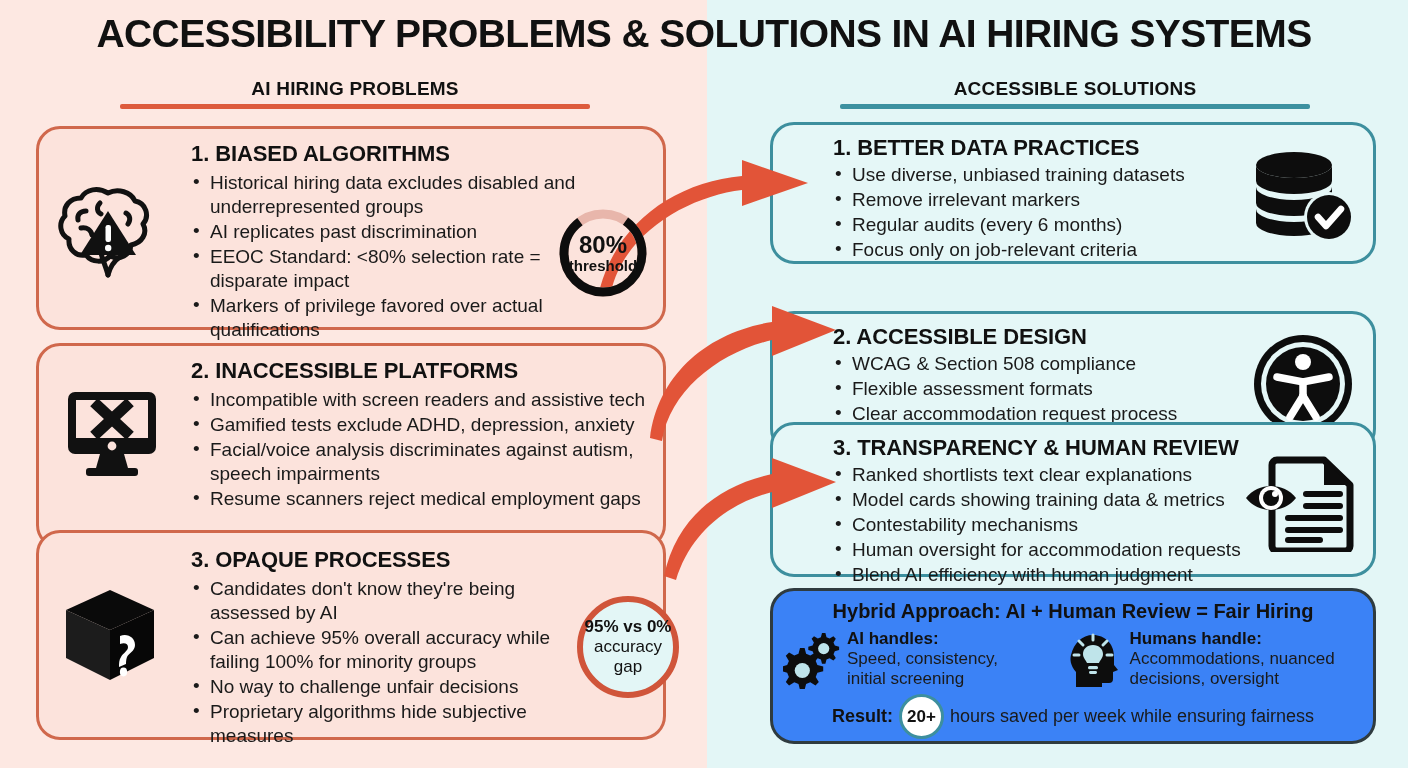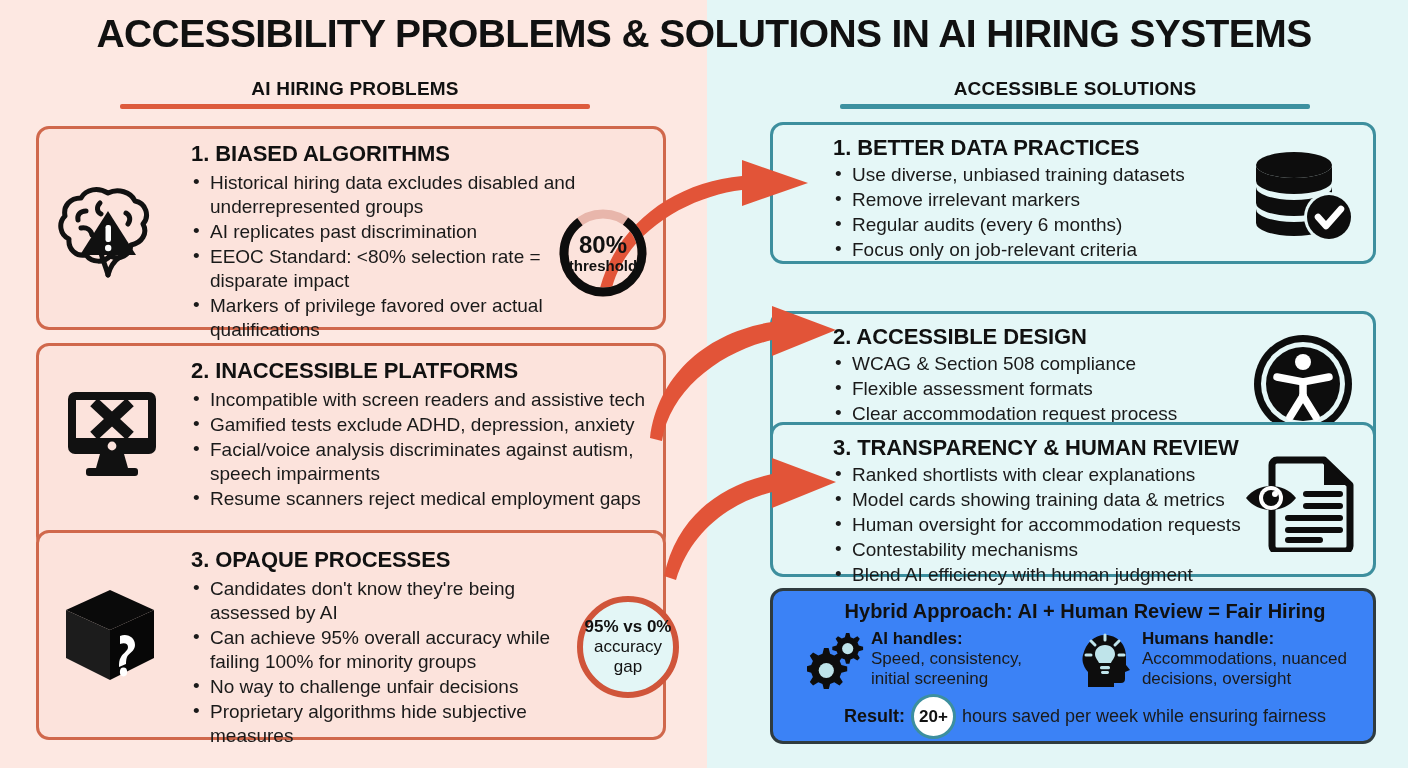--- a/index.html
+++ b/index.html
@@ -59,23 +59,22 @@
     border-radius: 2px;
   }
   #hdr-problems  { top: 78px; left: 120px; width: 470px; }
   #hdr-problems  .rule { background: #dd5b3c; }
   #hdr-solutions { top: 78px; left: 840px; width: 470px; }
   #hdr-solutions .rule { background: #3c91a0; }
 
   
   .card {
     position: absolute;
-    border-radius: 13px;
+    border-radius: 24px;
     z-index: 4;
-    padding-left: 24px;
   }
   .card-left {
     background: #fce3dc;
     border: 3px solid #d0684c;
   }
   .card-right {
     background: #e5f7f7;
     border: 3px solid #3d8f9e;
   }
   .card-hybrid {
@@ -459,24 +458,24 @@
           <path d="M51,63 L64,84"></path>
         </g>
       </svg>
     </div>
   </div>
 
   <div class="card card-right" id="card-solution-3">
     <div class="card-title">3. TRANSPARENCY &amp; HUMAN REVIEW</div>
     <div class="card-body">
       <ul class="bullets">
-        <li>Ranked shortlists with clear explanations</li>
+        <li>Ranked shortlists text clear explanations</li>
         <li>Model cards showing training data &amp; metrics</li>
+        <li>Contestability mechanisms</li>
         <li>Human oversight for accommodation requests</li>
-        <li>Contestability mechanisms</li>
         <li>Blend AI efficiency with human judgment</li>
       </ul>
     </div>
     <div class="icon-slot">
       <svg width="116" height="98" viewBox="0 0 116 98">
         <path d="M33,6 h47 l26,25 v61 a5,5 0 0 1 -5,5 h-68 a5,5 0 0 1 -5,-5 v-81 a5,5 0 0 1 5,-5 z" fill="none" stroke="#0d0d0d" stroke-width="7" stroke-linejoin="round"></path>
         <path d="M80,6 l26,25 h-26 z" fill="#0d0d0d"></path>
         <g stroke="#0d0d0d" stroke-width="6" stroke-linecap="round">
           <line x1="62" y1="40" x2="96" y2="40"></line>
           <line x1="62" y1="52" x2="96" y2="52"></line>

